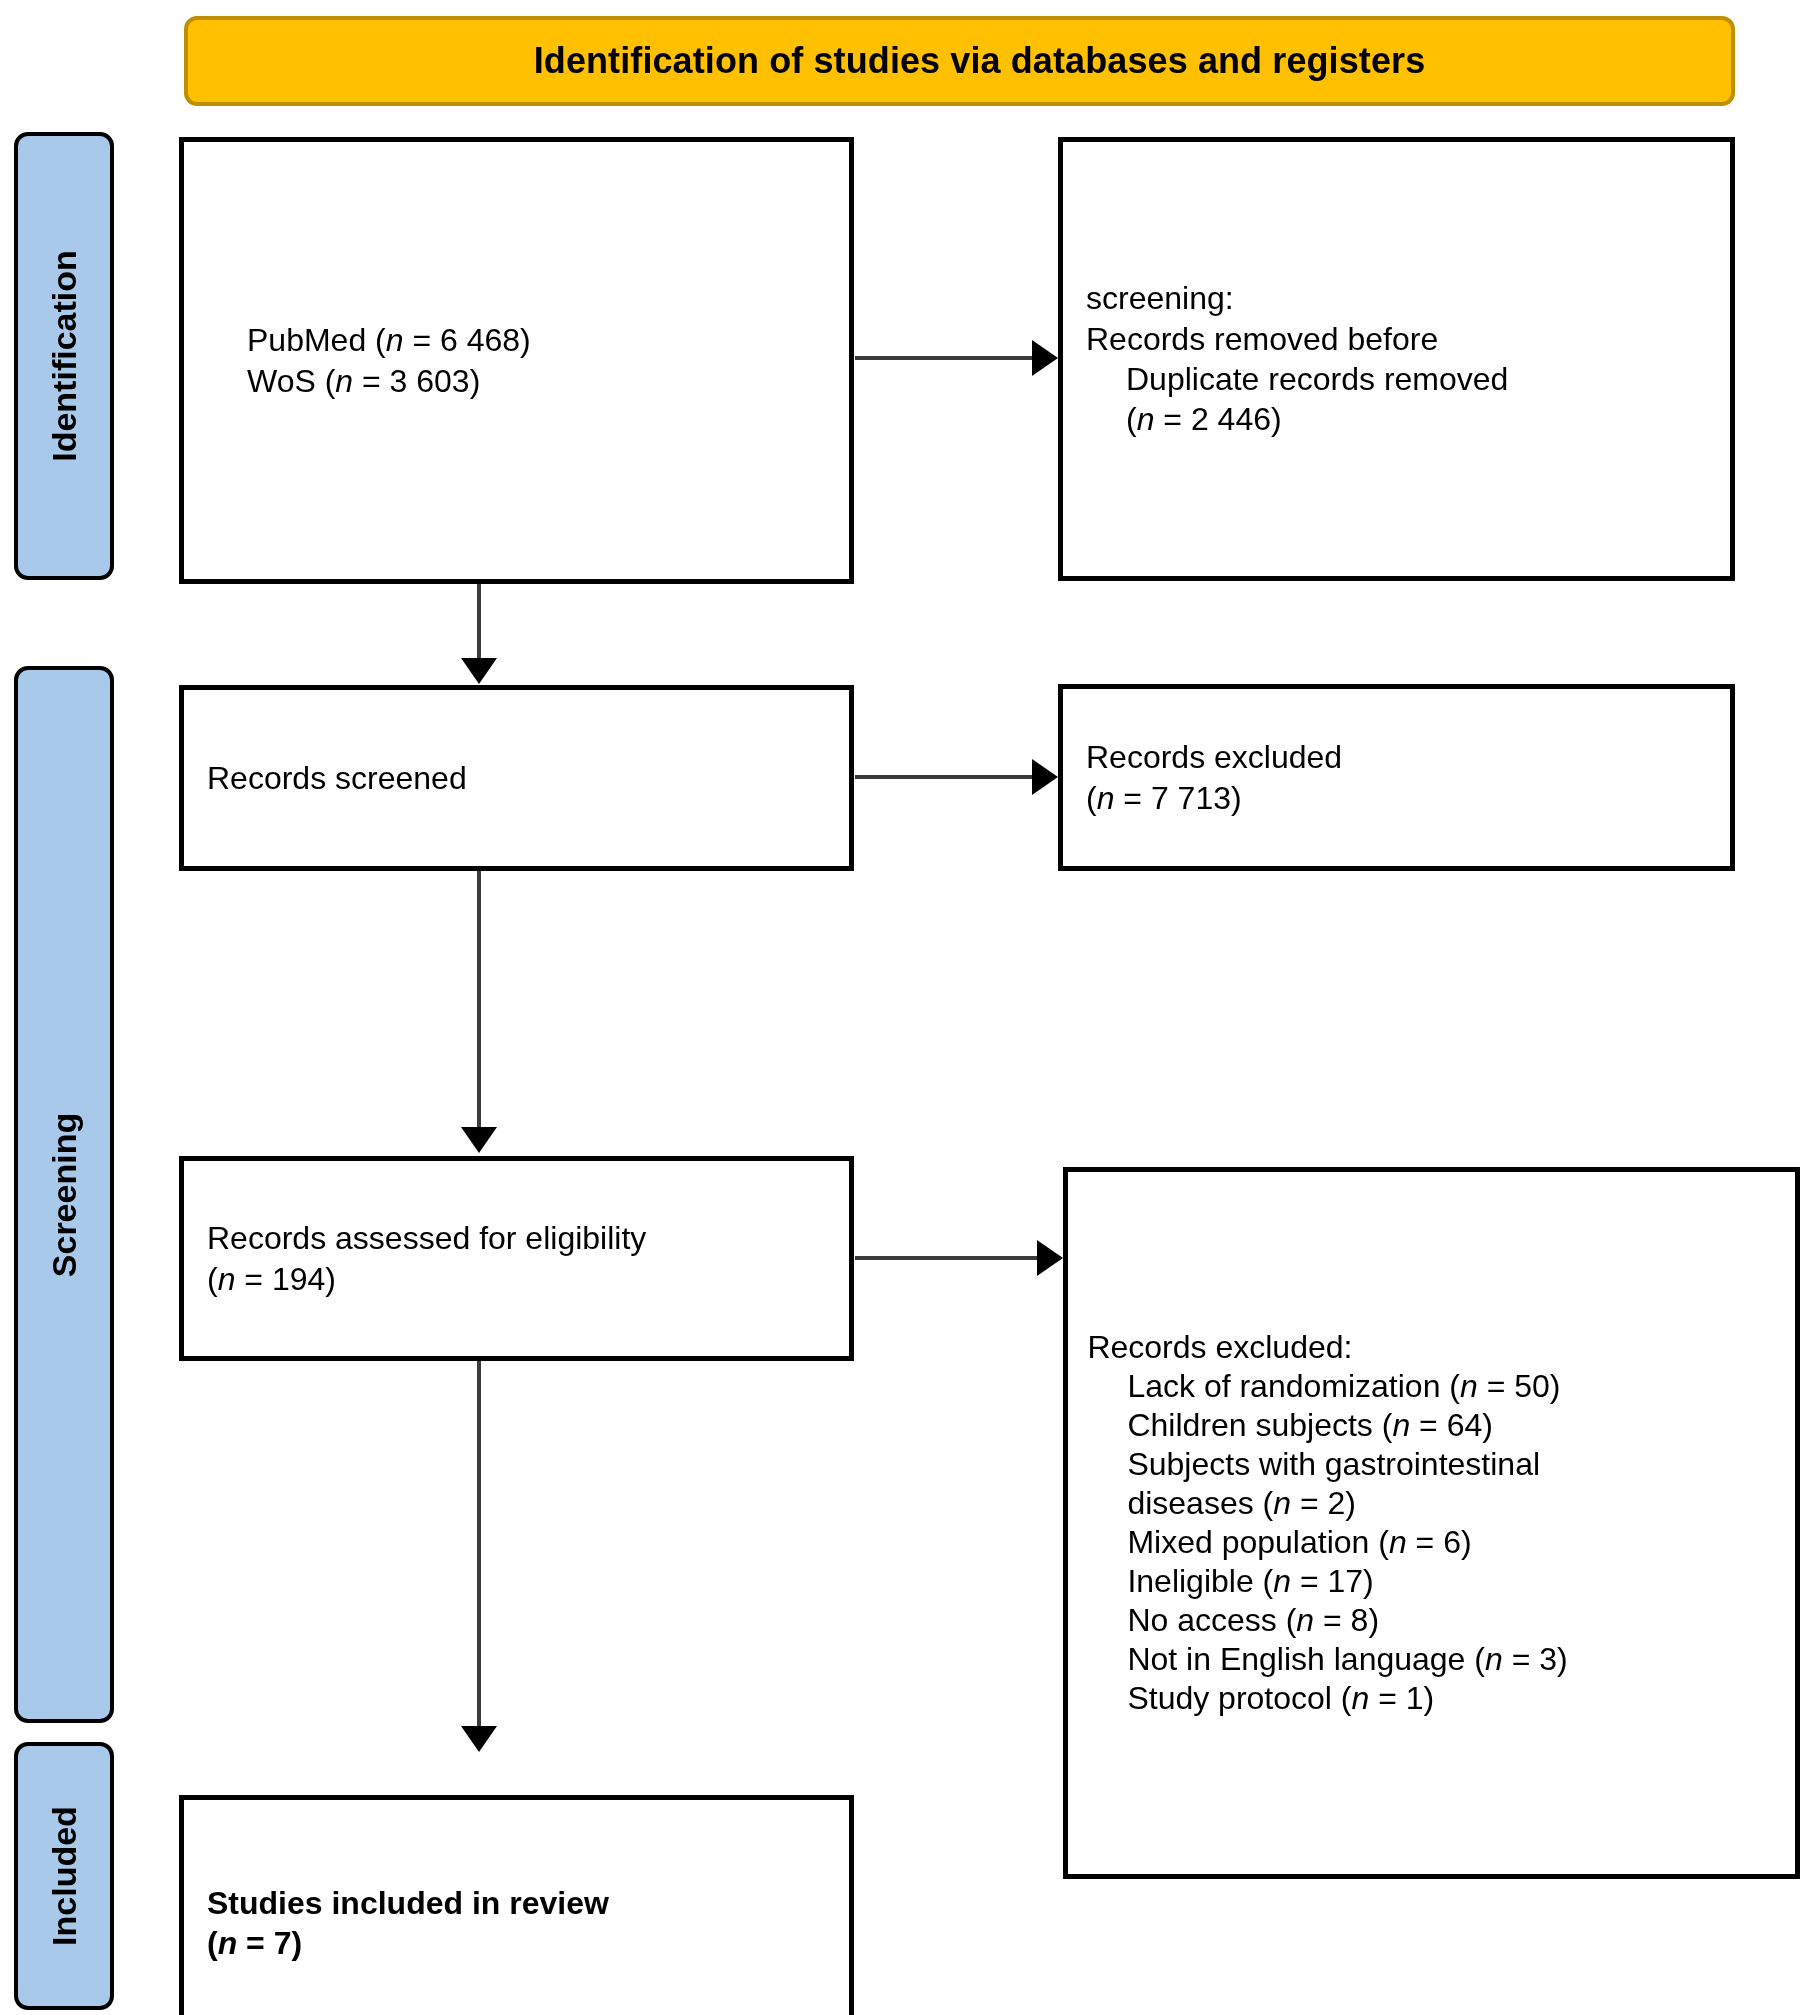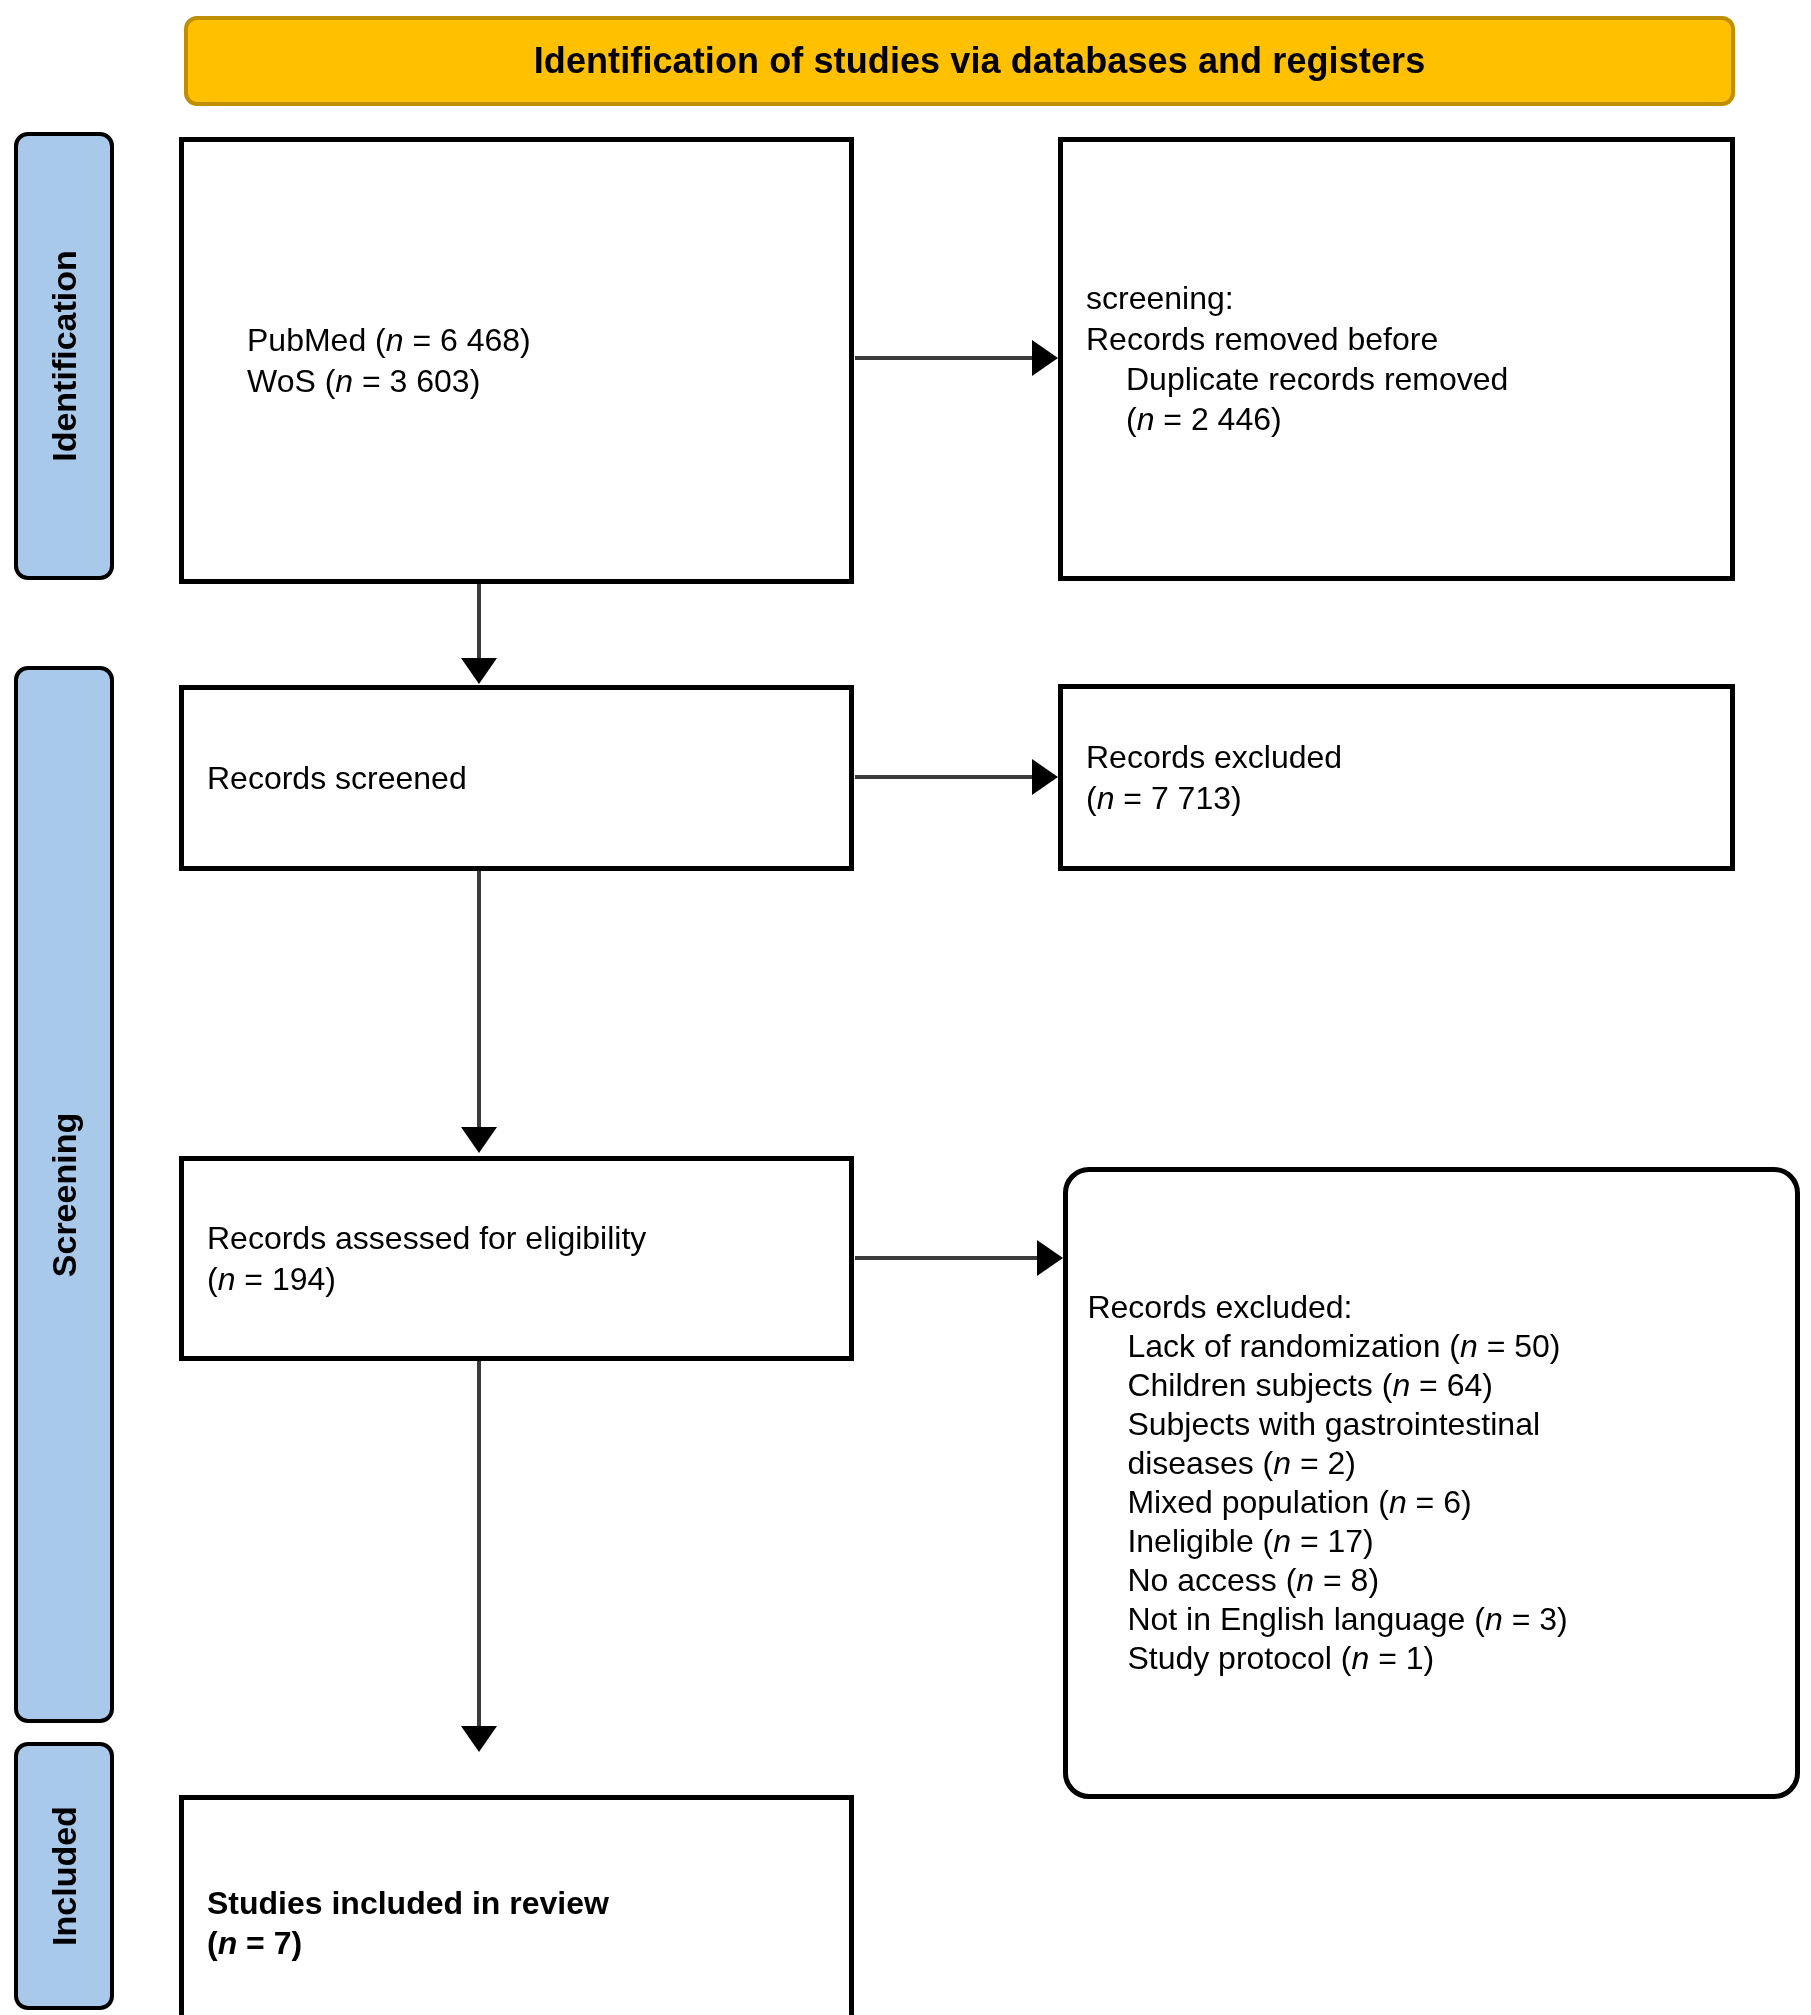--- a/index.html
+++ b/index.html
@@ -84,21 +84,21 @@
 
   
   .box-identified{ left:179px; top:137px;  width:675px; height:447px; }
   .box-screened{   left:179px; top:685px; width:675px; height:186px; }
   .box-assessed{   left:179px; top:1156px; width:675px; height:205px; }
   .box-included{   left:179px; top:1795px; width:675px; height:256px;font-weight:bold; }
 
   
   .box-removed{    left:1058px; top:137px;  width:677px; height:444px; }
   .box-excluded{   left:1058px; top:684px; width:677px; height:187px; }
-  .box-exclist{    left:1063px; top:1167px; width:737px; height:632px; padding:0 19.4px;border-radius:26px; }
+  .box-exclist{    left:1063px; top:1167px; width:737px; height:712px; padding:0 19.4px; }
   .box-exclist .line{ font-size:32px; line-height:1.22; }
 
   
   .vline{
     position:absolute;
     width:3.9px;
     background:#3b3b3b;
   }
   .varrow{
     position:absolute;

